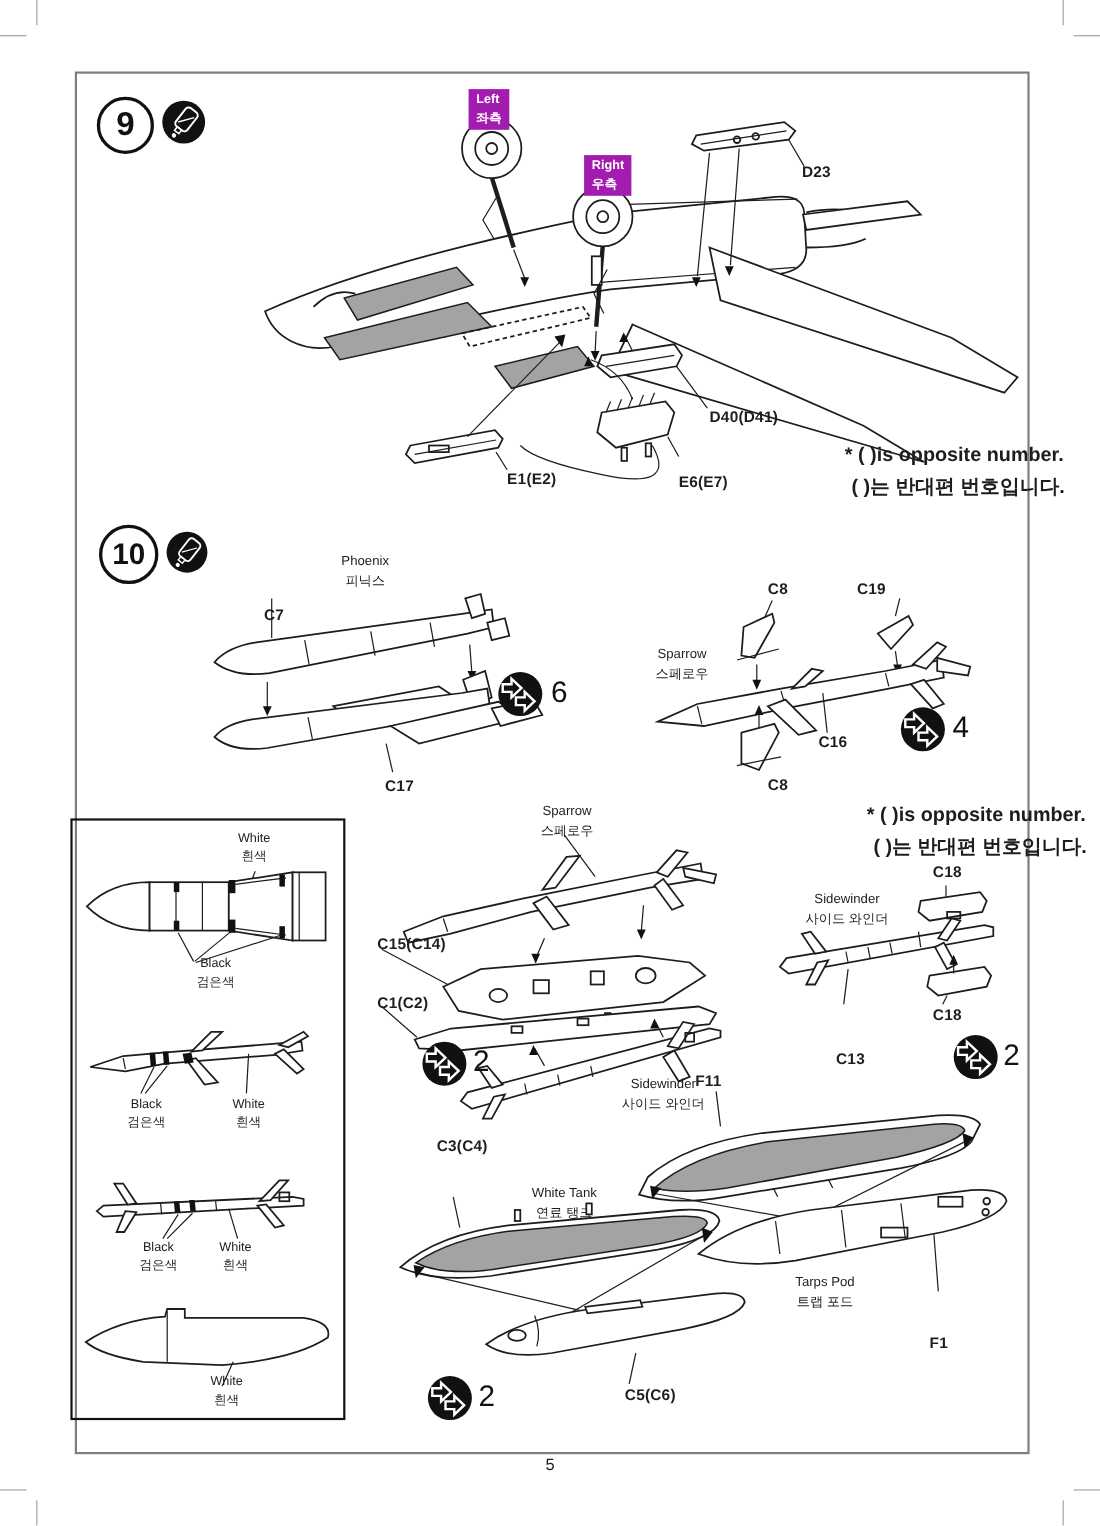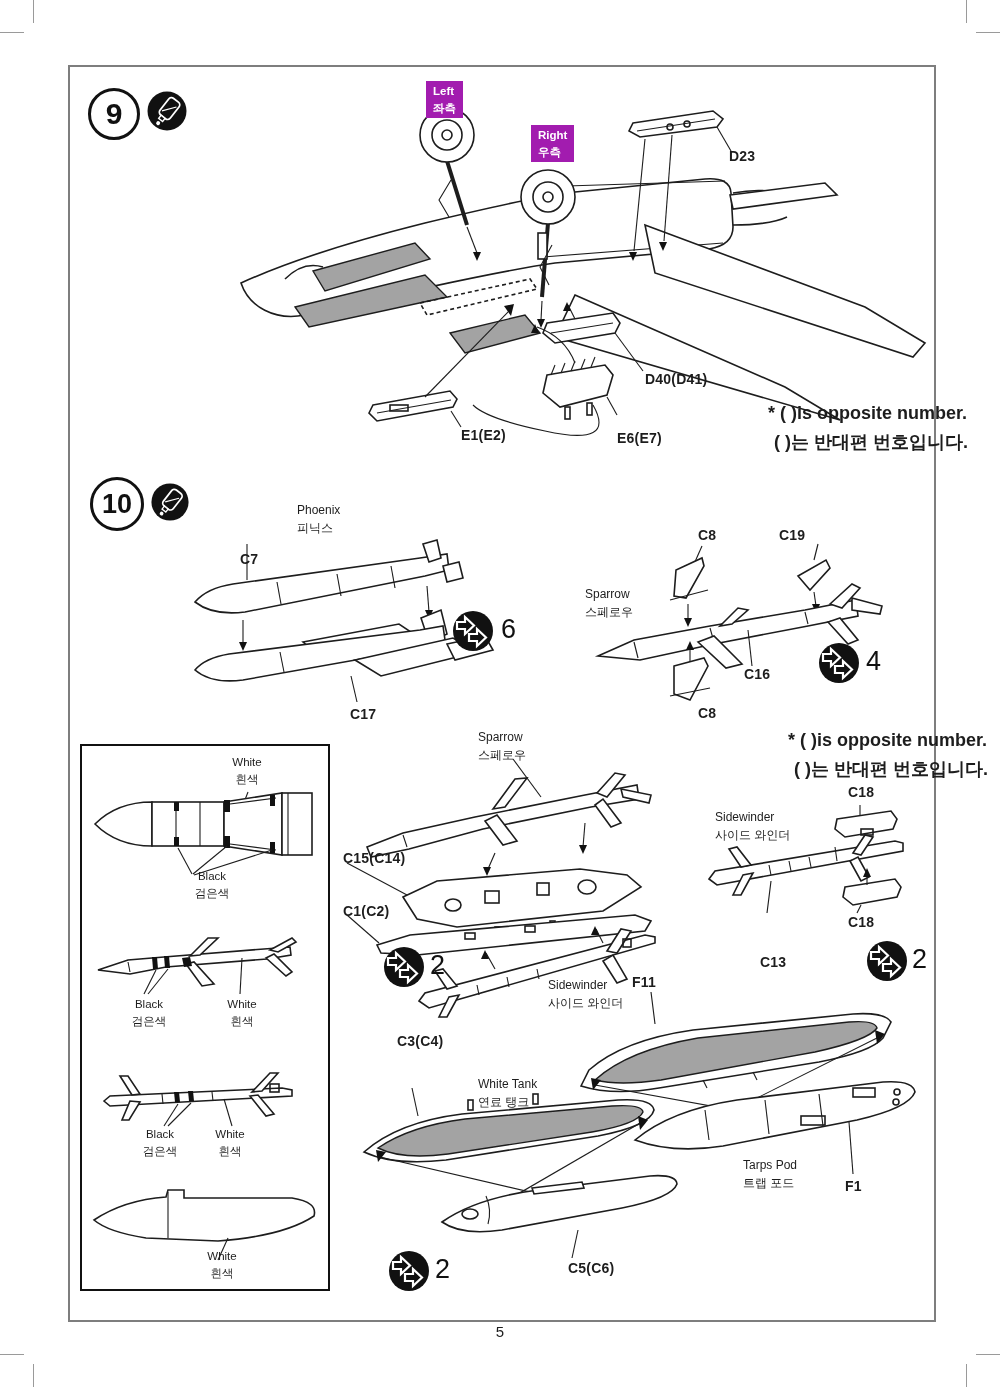--- a/index.html
+++ b/index.html
@@ -3,28 +3,28 @@
 <meta charset="utf-8">
 <style>
   html,body{margin:0;padding:0;background:#fff;}
   #page{position:relative;width:1000px;height:1387px;background:#fff;overflow:hidden;
         font-family:"Liberation Sans","DejaVu Sans",sans-serif;color:#1d1d1d;}
   .crop{position:absolute;background:#9a9a9a;}
   #frame{position:absolute;left:68px;top:65px;width:864px;height:1253px;border:2px solid #7e7e7e;}
   .stepnum{position:absolute;border:3.5px solid #111;border-radius:50%;display:flex;
            align-items:center;justify-content:center;font-weight:700;color:#111;background:#fff;}
   .plabel{position:absolute;font-weight:700;font-size:14px;letter-spacing:.2px;white-space:nowrap;}
-  .dual{position:absolute;font-size:12px;line-height:1.5;}
+  .dual{position:absolute;font-size:12px;line-height:1.5;text-align:center;}
   .dual span{display:block;white-space:nowrap;}
   .sidebox{position:absolute;background:#a21caf;color:#fff;font-size:11.5px;line-height:1.45;
            text-align:left;padding:2px 7px;font-weight:600;}
   .sidebox span{display:block;white-space:nowrap;}
   .note{position:absolute;font-size:18px;font-weight:600;line-height:1.6;white-space:nowrap;}
   .qtynum{position:absolute;font-size:27px;font-weight:400;color:#111;}
-  #paintbox{position:absolute;left:80px;top:744px;width:246px;height:543px;border:2.5px solid #111;}
+  #paintbox{position:absolute;left:64px;top:744px;width:246px;height:543px;border:2.5px solid #111;}
   .pg-dual{position:absolute;font-size:11.5px;line-height:1.5;text-align:center;}
   .pg-dual span{display:block;white-space:nowrap;}
   #pagenum{position:absolute;left:0;top:1323px;width:1000px;text-align:center;font-size:15px;}
   svg{position:absolute;overflow:visible;}
   .ln{stroke:#1d1d1d;stroke-width:1.6;fill:#fff;}
   .lnf{stroke:#1d1d1d;stroke-width:1.6;fill:none;}
   .shade{stroke:#1d1d1d;stroke-width:1.4;fill:#a3a3a3;}
   .thin{stroke:#1d1d1d;stroke-width:1.1;fill:none;}
   .blk{fill:#111;stroke:none;}
 </style>
@@ -135,21 +135,21 @@
       <line class="thin" x1="200" y1="322" x2="286" y2="234"></line>
       <polygon class="blk" points="279,231 289,229 286,241"></polygon>
       <line class="thin" x1="226" y1="336" x2="236" y2="352"></line>
     </g>
   </svg>
 
   <div class="sidebox" style="left:426px;top:81px">
     <span>Left</span>
       <span>좌측</span>
   </div>
-  <div class="sidebox" style="left:531px;top:125px">
+  <div class="sidebox" style="left:531px;top:141px">
     <span>Right</span>
       <span>우측</span>
   </div>
 
   <div class="plabel" style="left:729px;top:148px">D23</div>
   <div class="plabel" style="left:645px;top:371px">D40(D41)</div>
   <div class="plabel" style="left:617px;top:430px">E6(E7)</div>
   <div class="plabel" style="left:461px;top:427px">E1(E2)</div>
 
   <div class="note" style="left:768px;top:399px">
@@ -506,20 +506,20 @@
       <line class="thin" x1="152" y1="122" x2="156" y2="152"></line>
       <line class="thin" x1="212" y1="112" x2="216" y2="146"></line>
       <line class="thin" x1="266" y1="106" x2="270" y2="138"></line>
       <rect class="lnf" x="300" y="100" width="22" height="9"></rect>
       <rect class="lnf" x="248" y="128" width="24" height="9"></rect>
       <circle class="lnf" cx="344" cy="104" r="3"></circle>
       <circle class="lnf" cx="343" cy="114" r="3"></circle>
     </g>
     <line class="thin" x1="300" y1="186" x2="296" y2="134"></line>
   </svg>
-  <div class="dual" style="left:743px;top:1156px;width:90px">
+  <div class="dual" style="left:705px;top:1156px;width:90px">
     <span>Tarps Pod</span>
       <span>트랩 포드</span>
   </div>
-  <div class="plabel" style="left:845px;top:1178px">F1</div>
+  <div class="plabel" style="left:845px;top:1212px">F1</div>
 
   <div id="pagenum">5</div>
 </div>
 
 </body></html>

